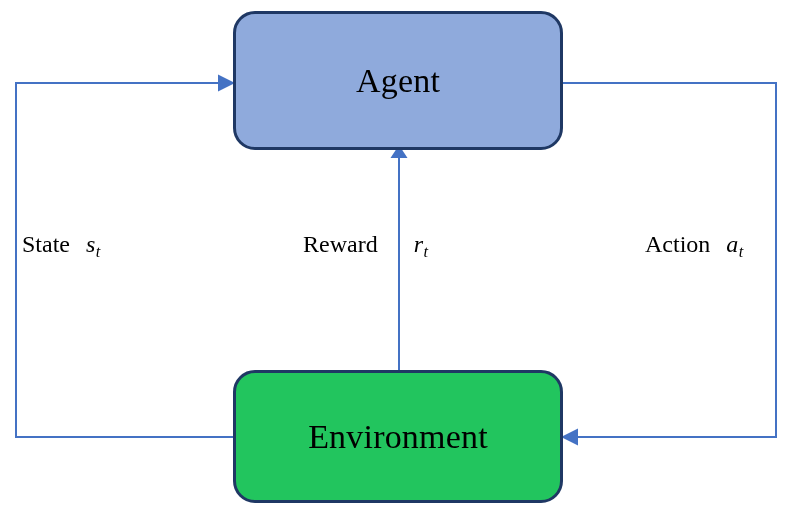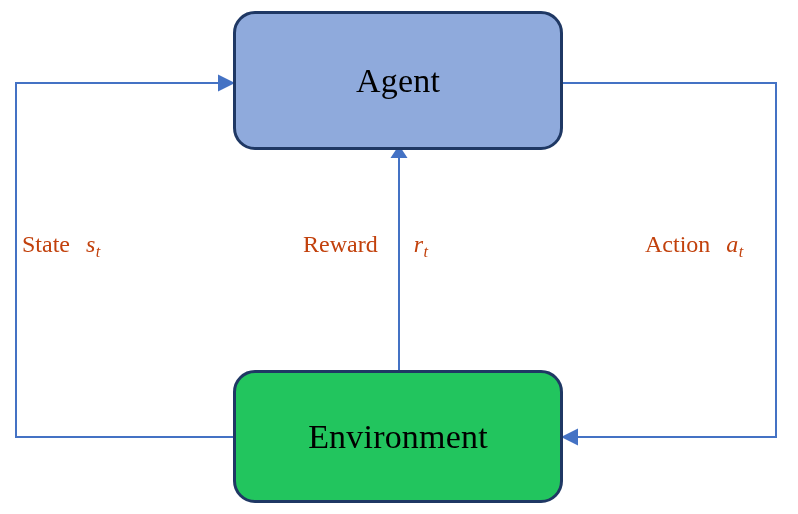--- a/index.html
+++ b/index.html
@@ -61,21 +61,21 @@
     left: 233px;
     top: 370px;
     width: 330px;
     height: 133px;
   }
 
   
   .edge-label {
     position: absolute;
     font-size: 24px;
-    color: #c2410c;
+    color: #000000;
     white-space: nowrap;
     line-height: 1;
   }
   .edge-label .word {
     font-style: normal;
   }
   .edge-label .var {
     font-style: italic;
     font-size: 24px;
     padding-left: 16px;

